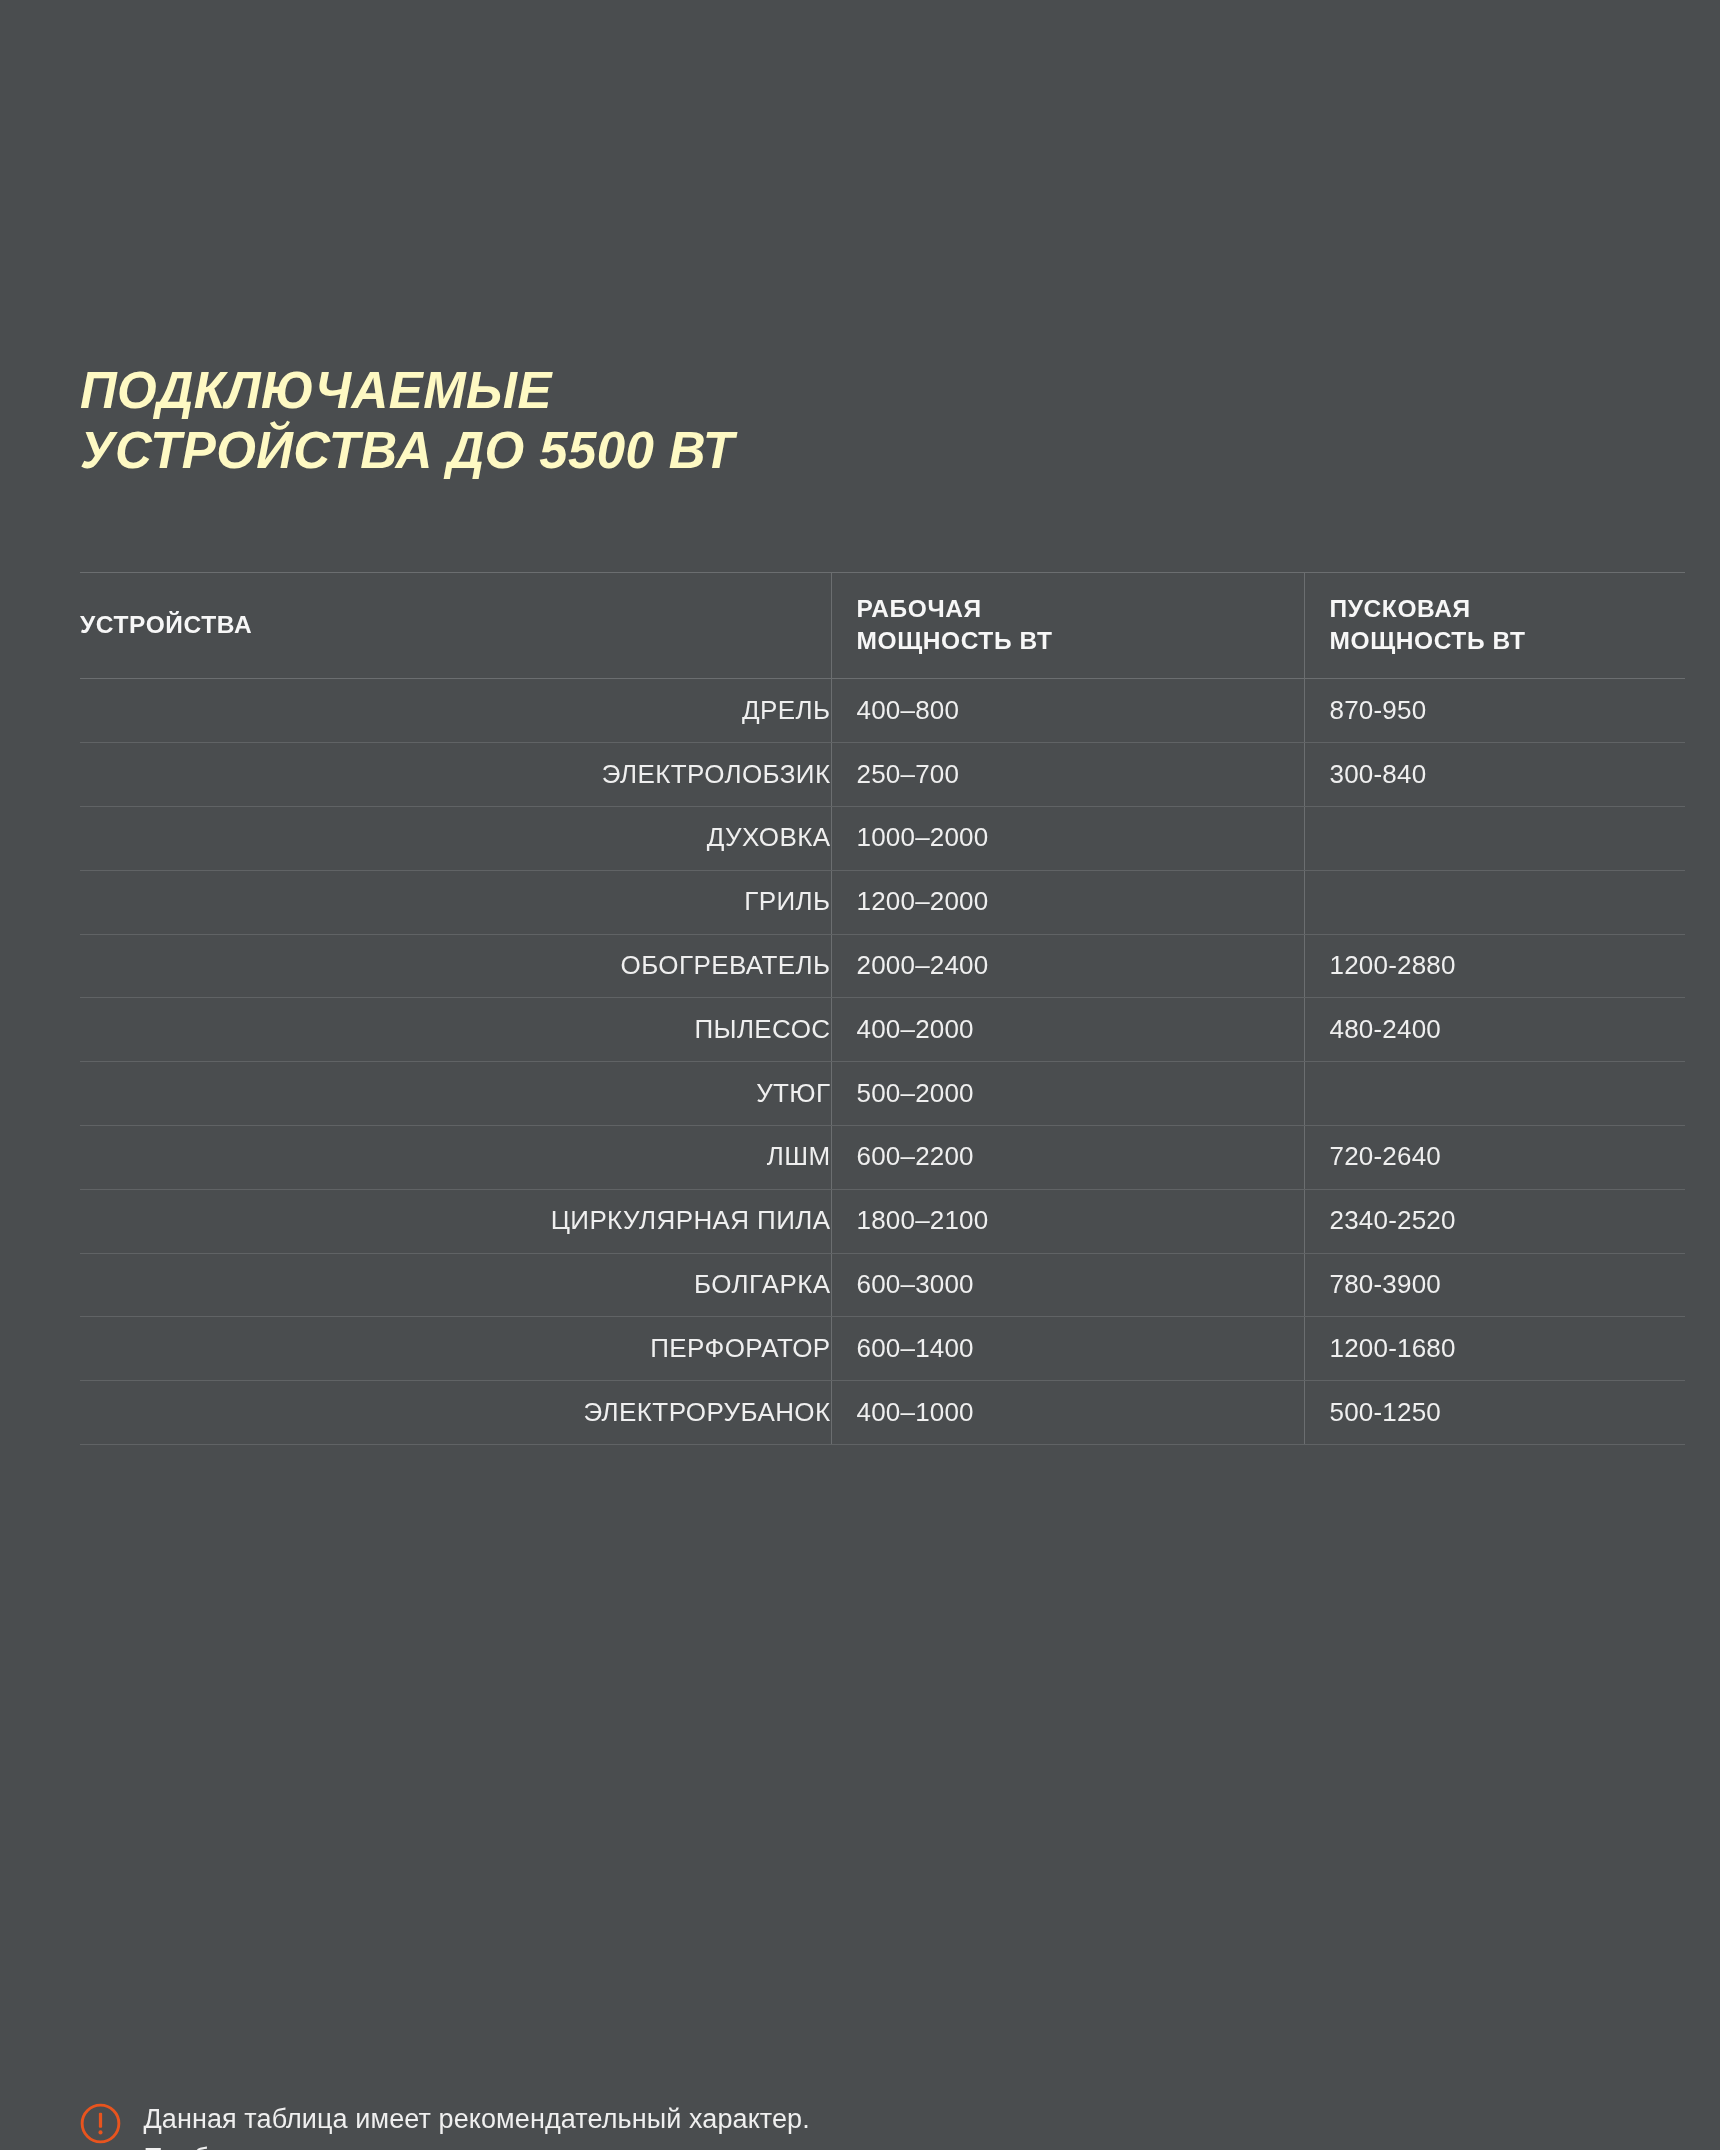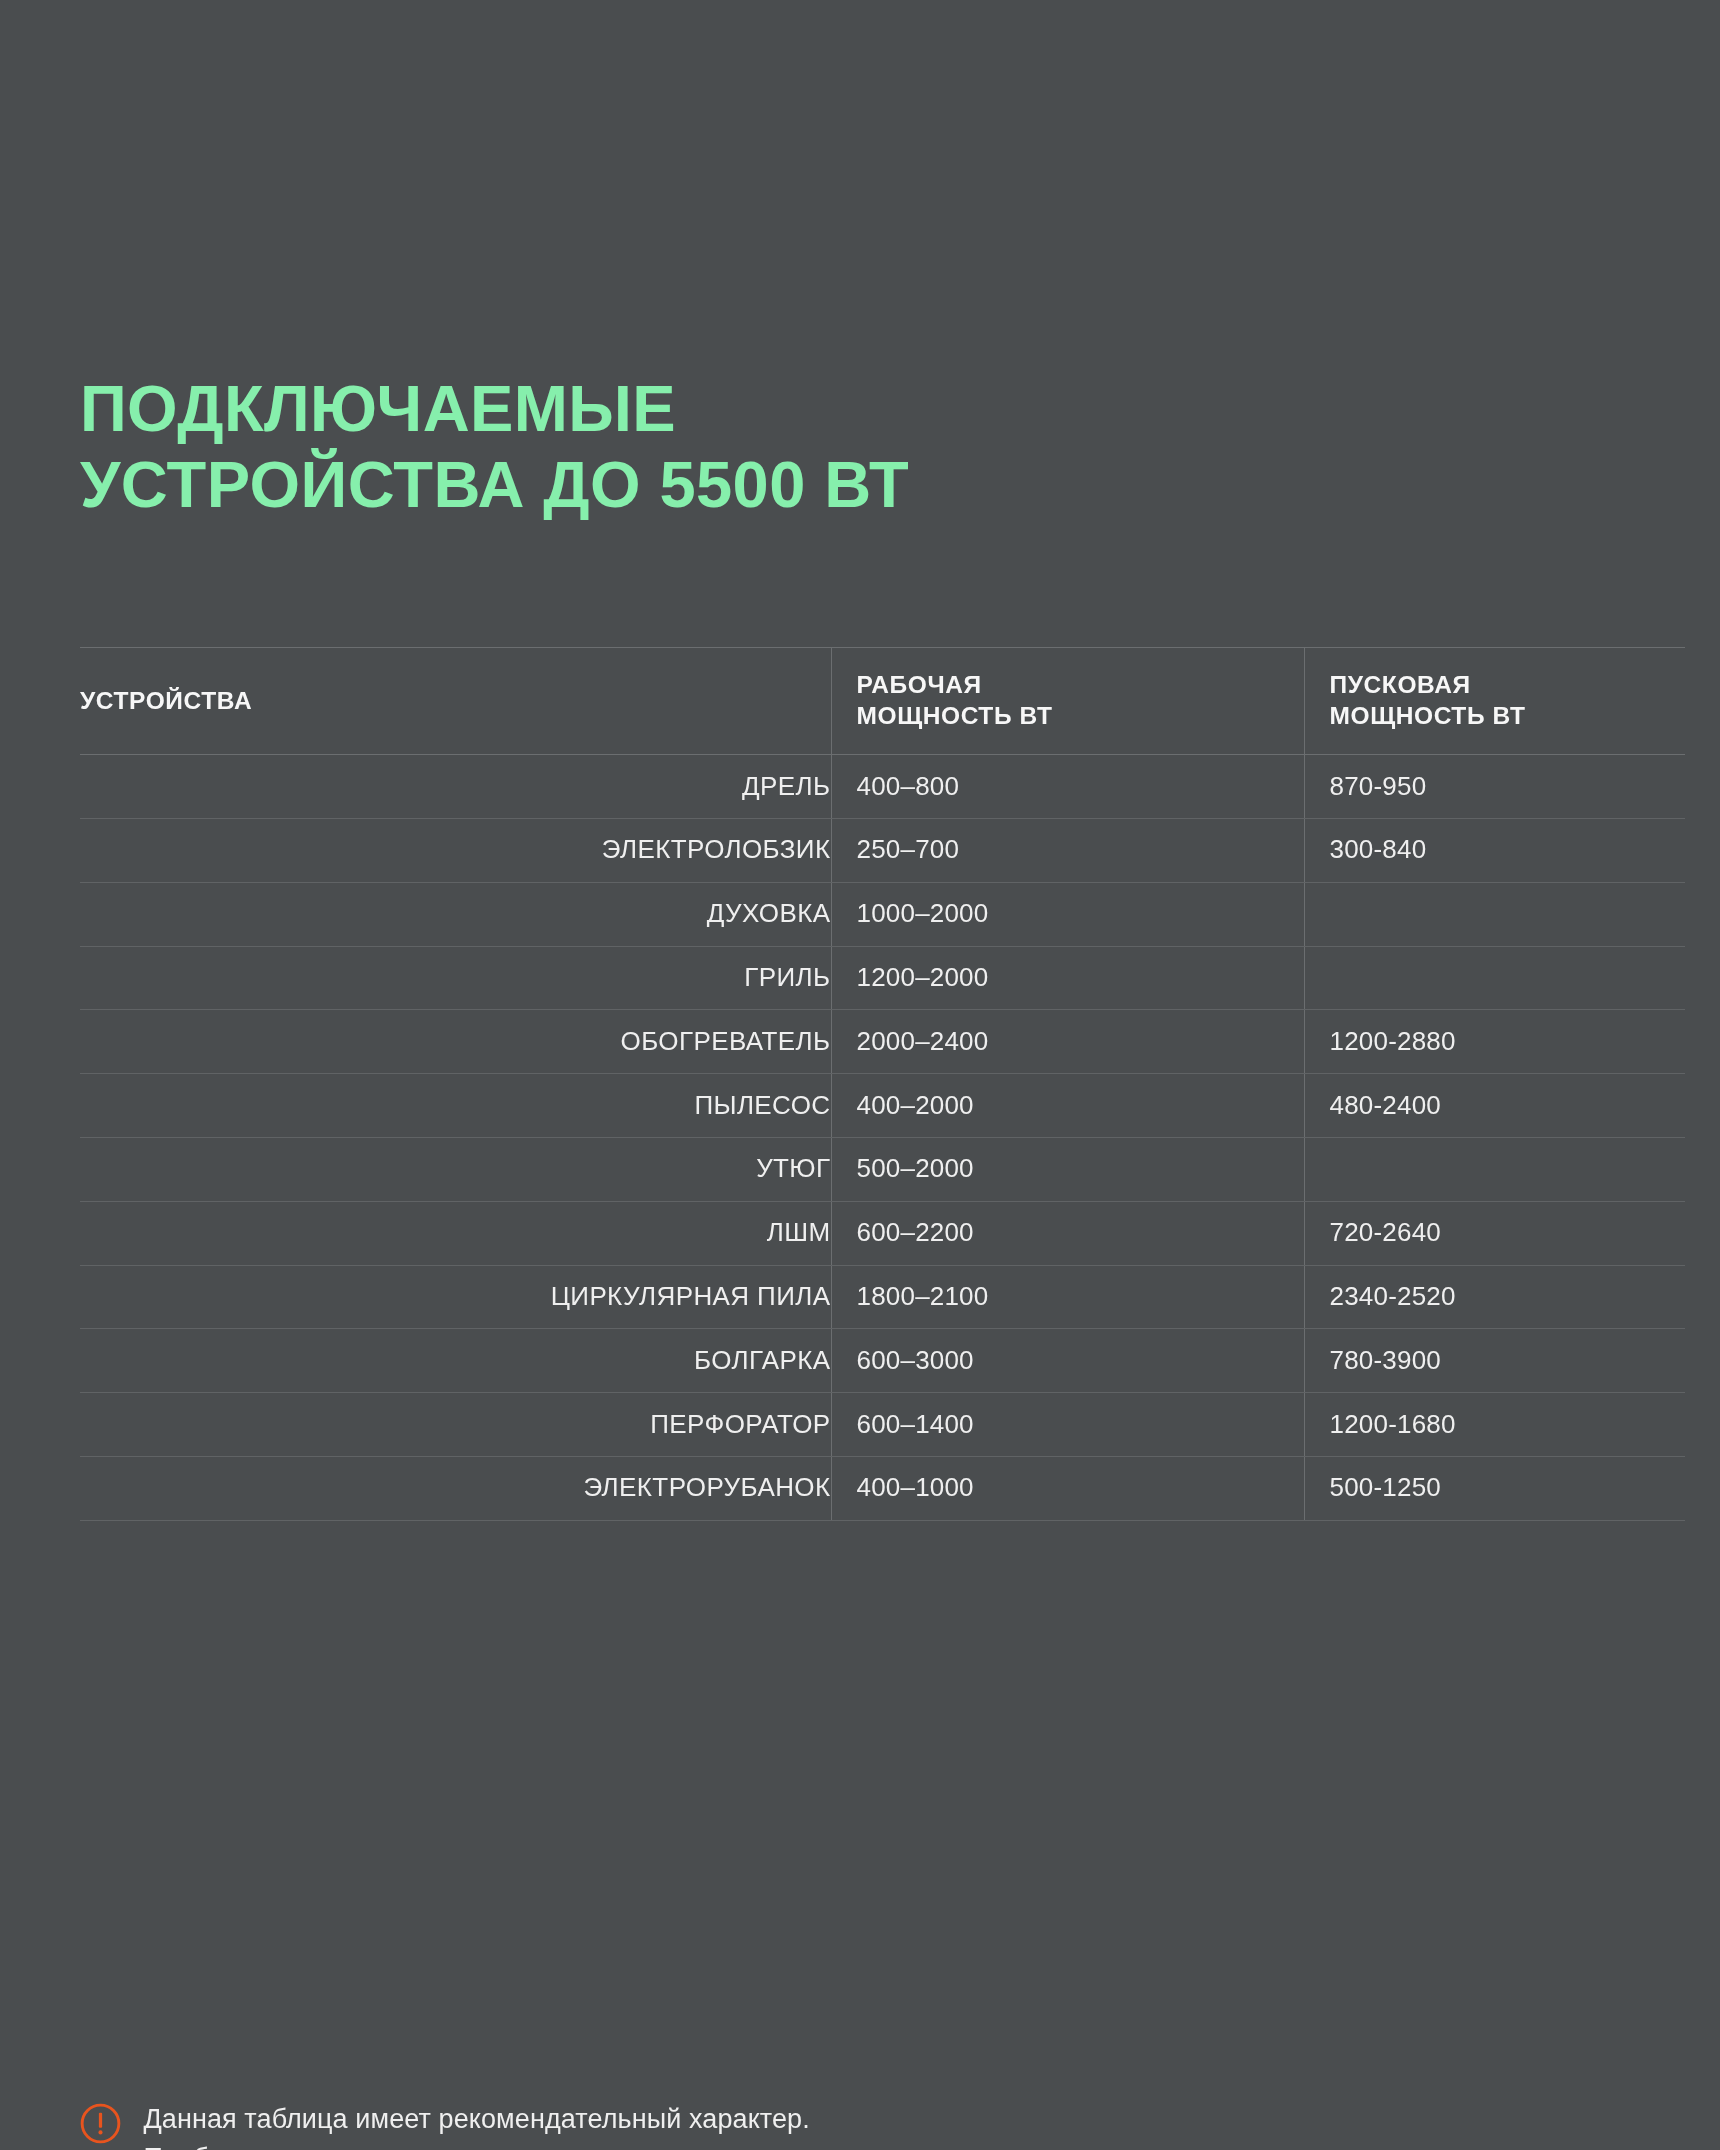--- a/index.html
+++ b/index.html
@@ -22,38 +22,38 @@
     display: flex;
     flex-direction: column;
   }
 
   
   .title-block {
     margin: 327px 0 0 80px;
     width: 1548px;
   }
   .title {
-    font-size: 65px;
+    font-size: 51px;
     line-height: 1.18;
     font-weight: 700;
     letter-spacing: 0.4px;
-    color: #86efac;
+    color: #fef9c3;
     text-transform: uppercase;
     white-space: pre-line;
+    font-style: italic;
   }
 
   
   .table-wrap {
     margin: 56px 80px 0 80px;
   }
   table.devices {
     width: 100%;
     border-collapse: collapse;
     table-layout: fixed;
-    margin-top: 24px;
   }
   table.devices col.c0 { width: 751px; }
   table.devices col.c1 { width: 473px; }
   table.devices col.c2 { width: 381px; }
 
   table.devices thead th {
     text-align: left;
     vertical-align: middle;
     font-size: 24.5px;
     font-weight: 700;

